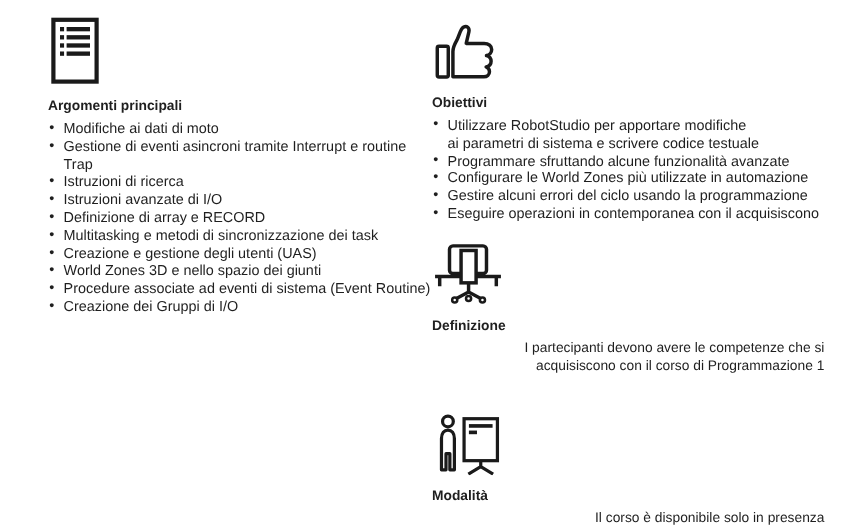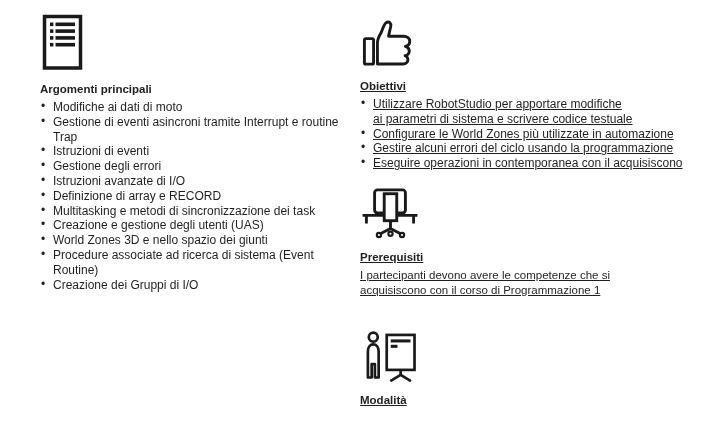--- a/index.html
+++ b/index.html
@@ -4,25 +4,25 @@
 <style>
   html,body{margin:0;padding:0;}
   body{
     width:707px;height:439px;background:#ffffff;
     font-family:"Liberation Sans",sans-serif;color:#1f1f1f;
     overflow:hidden;
   }
   .page{display:flex;box-sizing:border-box;width:707px;height:439px;padding:14px 0 18px 40px;}
   .col{display:flex;flex-direction:column;}
   .col-left{width:320px;}
-  .col-right{width:327px;text-decoration:underline;}
+  .col-right{width:327px;}
   .icon-wrap{margin-bottom:10px;}
   .icon-wrap svg{display:block;}
   .sec-title{font-weight:bold;font-size:11.5px;line-height:16px;margin:0 0 3px 0;}
-  .body-text{font-size:11.5px;line-height:14.8px;white-space:pre-line;margin:0;}
+  .body-text{font-size:11.5px;line-height:14.8px;white-space:pre-line;margin:0;text-align:right;}
   ul.blist{list-style:none;margin:0;padding:0;font-size:12px;line-height:14.8px;}
   ul.blist li{position:relative;padding-left:13px;white-space:pre-line;}
   ul.blist li::before{content:"\2022";position:absolute;left:1px;top:-1px;}
   .sec-duration{margin-top:20px;}
   .sec-prerequisites{margin-top:16px;}
   .sec-modality{margin-top:32px;}
   .stroke{fill:none;stroke:#1a1a1a;stroke-width:3;}
   .fillink{fill:#1a1a1a;stroke:none;}
 </style>
 </head>
@@ -44,28 +44,27 @@
             <rect class="fillink" x="15.5" y="22.1" width="19.5" height="3.6"></rect>
           <rect class="fillink" x="10" y="28.9" width="3.4" height="3.6"></rect>
             <rect class="fillink" x="15.5" y="28.9" width="19.5" height="3.6"></rect>
         </svg>
       </div>
       <div class="sec-title">Argomenti principali</div>
       <ul class="blist">
           <li>Modifiche ai dati di moto</li>
           <li>Gestione di eventi asincroni tramite Interrupt e routine
 Trap</li>
-          <li>Istruzioni di eventi</li>
-          <li>Gestione degli errori</li>
+          <li>Istruzioni di ricerca</li>
           <li>Istruzioni avanzate di I/O</li>
           <li>Definizione di array e RECORD</li>
           <li>Multitasking e metodi di sincronizzazione dei task</li>
           <li>Creazione e gestione degli utenti (UAS)</li>
           <li>World Zones 3D e nello spazio dei giunti</li>
-          <li>Procedure associate ad ricerca di sistema (Event Routine)</li>
+          <li>Procedure associate ad eventi di sistema (Event Routine)</li>
           <li>Creazione dei Gruppi di I/O</li>
         </ul>
     </section>
 
 
   </div>
 
   <div class="col col-right">
 
     <section class="sec-objectives">
@@ -77,52 +76,54 @@
                L28.5,23 L44,23 C47.8,23 50.5,25.3 50.5,28.2
                C50.5,30.8 48.7,33 46,33.5
                C48.4,34.1 50,36 50,38.4 C50,40.9 48.2,42.8 45.7,43.3
                C47.5,44 48.6,45.6 48.6,47.5 C48.6,50 46.5,51.8 43.8,51.8 Z"></path>
         </svg>
       </div>
       <div class="sec-title">Obiettivi</div>
       <ul class="blist">
           <li>Utilizzare RobotStudio per apportare modifiche
 ai parametri di sistema e scrivere codice testuale</li>
+          <li>Programmare sfruttando alcune funzionalità avanzate</li>
           <li>Configurare le World Zones più utilizzate in automazione</li>
           <li>Gestire alcuni errori del ciclo usando la programmazione</li>
           <li>Eseguire operazioni in contemporanea con il acquisiscono</li>
         </ul>
     </section>
 
     <section class="sec-prerequisites">
       <div class="icon-wrap">
         <svg width="60" height="52" viewBox="0 0 60 54">
           <rect class="stroke" x="14" y="3" width="32" height="24" rx="3"></rect>
           <path class="stroke" d="M1.5,29.5 L58.5,29.5 M5.5,29.5 L5.5,38 M54.5,29.5 L54.5,38"></path>
           <rect x="24" y="7" width="13" height="28" fill="#ffffff" stroke="#1a1a1a" stroke-width="3"></rect>
           <path class="stroke" d="M30.5,35 L30.5,43 M30.5,43 L20,48.5 M30.5,43 L41,48.5"></path>
           <circle class="stroke" cx="18.5" cy="49.8" r="2.2" style="stroke-width:2.2"></circle>
           <circle class="stroke" cx="42.5" cy="49.8" r="2.2" style="stroke-width:2.2"></circle>
           <circle class="stroke" cx="30.5" cy="48.5" r="2.2" style="stroke-width:2.2"></circle>
         </svg>
       </div>
-      <div class="sec-title">Prerequisiti</div>
+      <div class="sec-title">Definizione</div>
       <p class="body-text">I partecipanti devono avere le competenze che si
 acquisiscono con il corso di Programmazione 1</p>
     </section>
 
     <section class="sec-modality">
       <div class="icon-wrap">
         <svg width="66" height="52" viewBox="0 0 66 58">
           <circle class="stroke" cx="11" cy="8" r="5"></circle>
           <path class="stroke" style="stroke-linejoin:round" d="M5,53 L5,24 C5,19 7.5,16 11,16 C14.5,16 17,19 17,24 L17,53
                L12.8,53 L12.8,38 L9.2,38 L9.2,53 Z"></path>
           <rect class="stroke" x="26" y="5.5" width="31" height="39"></rect>
           <rect class="fillink" x="30.5" y="10.5" width="22" height="3.4"></rect>
           <rect class="fillink" x="30.5" y="16.5" width="7.5" height="3.4"></rect>
           <path class="stroke" d="M41.5,44.5 L41.5,50 M41.5,50 L30,57 M41.5,50 L53,57"></path>
         </svg>
       </div>
       <div class="sec-title">Modalità</div>
+      <p class="body-text">Il corso è disponibile solo in presenza</p>
     </section>
 
   </div>
 </div>
 
 </body></html>

